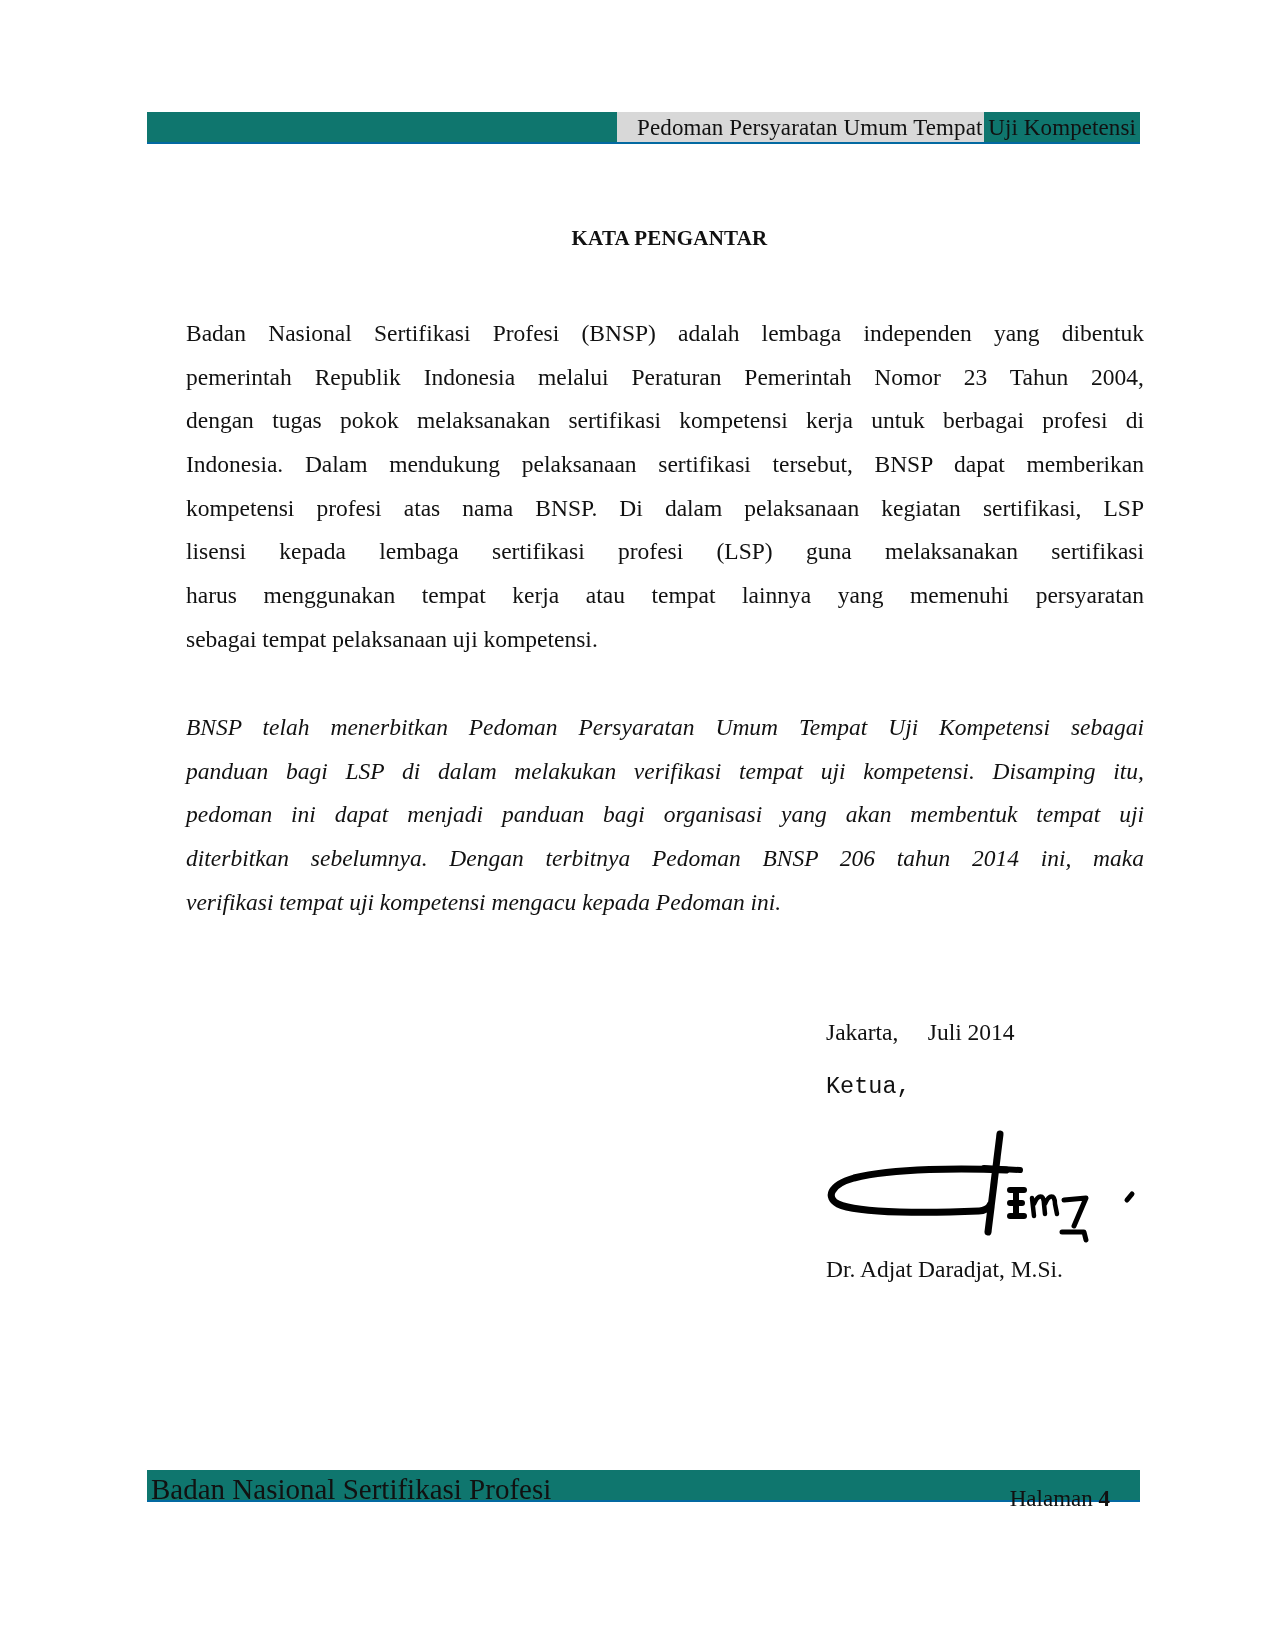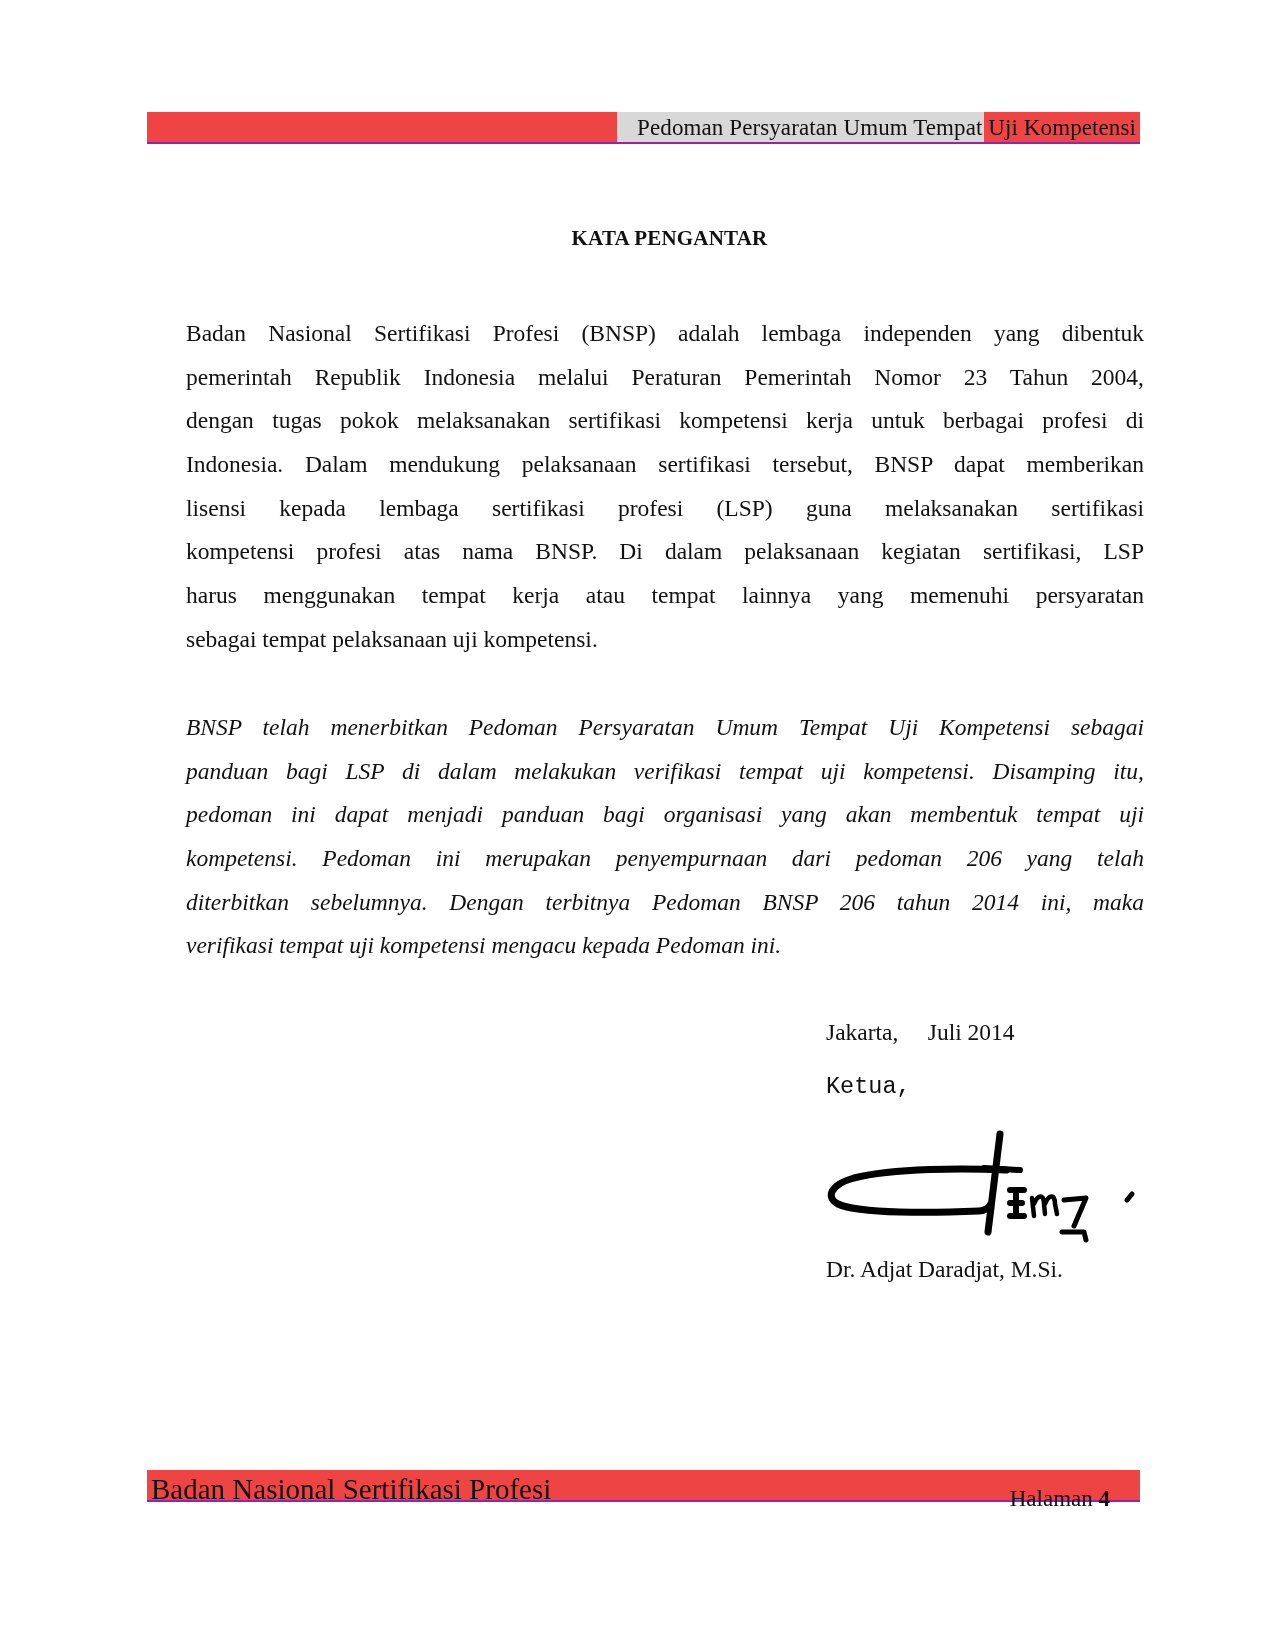--- a/index.html
+++ b/index.html
@@ -1,19 +1,19 @@
 <!DOCTYPE html>
 <html><head>
 <meta charset="utf-8">
 <style>
   html, body { margin: 0; padding: 0; background: #ffffff; }
   body { width: 1275px; height: 1650px; position: relative; overflow: hidden;
          font-family: "Liberation Serif", "DejaVu Serif", serif; color: #111; }
 
-  .band { position: absolute; background: #ef4444; border-bottom: 2px solid #a21caf; }
+  .band { position: absolute; background: #0f766e; border-bottom: 2px solid #0369a1; }
   #header-band { left: 147px; top: 112px; width: 993px; height: 30px; }
   #header-highlight { position: absolute; left: 470px; top: 0; width: 367px; height: 30px; background: #d8d8d8; }
   #header-text { position: absolute; right: 4px; top: 3px; font-size: 23px; letter-spacing: 0.1px; white-space: nowrap; }
 
   #title { position: absolute; left: 0; width: 1275px; top: 226px; text-align: center;
            font-weight: bold; font-size: 21px; letter-spacing: 0.2px; padding-left: 32px; }
 
   .para { position: absolute; left: 179px; width: 958px; font-size: 23.5px; line-height: 43.7px;
           text-align: justify; margin-left: 7px; }
   .para .line { display: block; text-align: justify; text-align-last: justify; white-space: nowrap; height: 43.7px; }
@@ -40,31 +40,30 @@
   <span id="header-text">Pedoman Persyaratan Umum Tempat Uji Kompetensi</span>
 </div>
 
 <div id="title">KATA PENGANTAR</div>
 
 <div id="para-1" class="para">
   <span class="line">Badan Nasional Sertifikasi Profesi (BNSP) adalah lembaga independen yang dibentuk</span>
   <span class="line">pemerintah Republik Indonesia melalui Peraturan Pemerintah Nomor 23 Tahun 2004,</span>
   <span class="line">dengan tugas pokok melaksanakan sertifikasi kompetensi kerja untuk berbagai profesi di</span>
   <span class="line">Indonesia.  Dalam mendukung pelaksanaan sertifikasi tersebut, BNSP dapat memberikan</span>
+  <span class="line">kompetensi profesi atas nama BNSP.  Di dalam pelaksanaan kegiatan sertifikasi, LSP</span>
   <span class="line">lisensi kepada lembaga sertifikasi profesi (LSP) guna melaksanakan sertifikasi</span>
-  <span class="line">kompetensi profesi atas nama BNSP.  Di dalam pelaksanaan kegiatan sertifikasi, LSP</span>
   <span class="line">harus menggunakan tempat kerja atau tempat lainnya yang memenuhi persyaratan</span>
   <span class="line last">sebagai tempat pelaksanaan uji kompetensi.</span>
 </div>
 
 <div id="para-2" class="para">
   <span class="line">BNSP telah menerbitkan Pedoman Persyaratan Umum Tempat Uji Kompetensi sebagai</span>
   <span class="line">panduan bagi LSP di dalam melakukan verifikasi tempat uji kompetensi. Disamping itu,</span>
   <span class="line">pedoman ini dapat menjadi panduan bagi organisasi yang akan membentuk tempat uji</span>
-  <span class="line">kompetensi. Pedoman ini merupakan penyempurnaan dari pedoman 206 yang telah</span>
   <span class="line">diterbitkan sebelumnya. Dengan terbitnya Pedoman BNSP 206 tahun 2014 ini, maka</span>
   <span class="line last">verifikasi tempat uji kompetensi mengacu kepada Pedoman ini.</span>
 </div>
 
 <div id="place-date" class="sig-line">Jakarta,     Juli 2014</div>
 <div id="role" class="sig-line">Ketua,</div>
 
 <svg id="signature" viewBox="0 0 320 115" xmlns="http://www.w3.org/2000/svg">
   <g fill="none" stroke="#000" stroke-linecap="round" stroke-linejoin="round">
 

